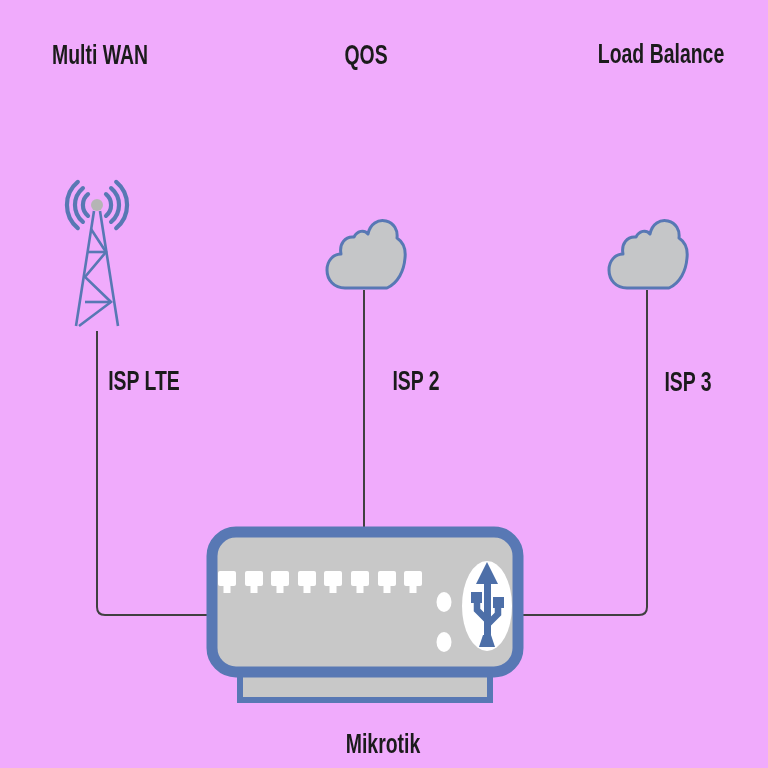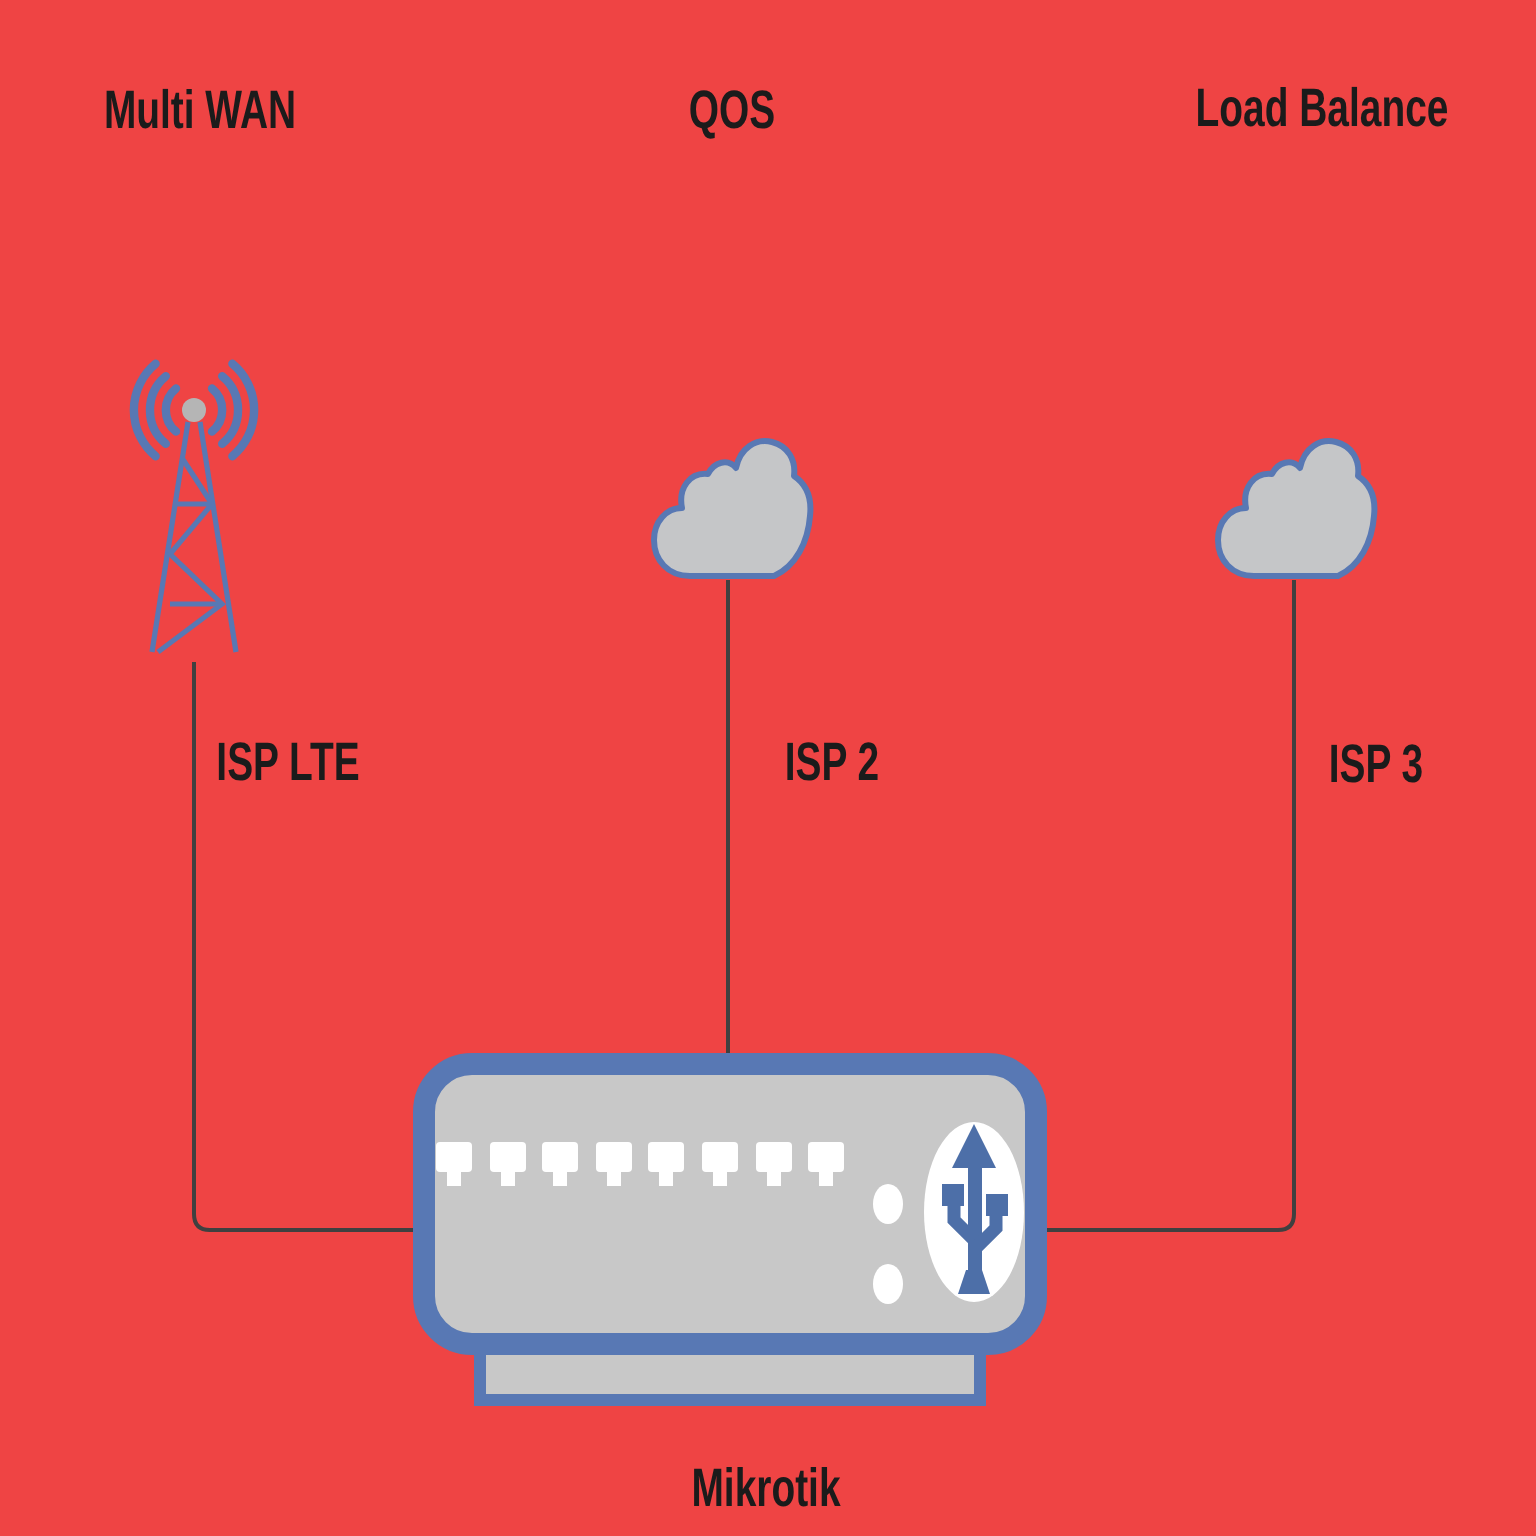--- a/index.html
+++ b/index.html
@@ -1,19 +1,19 @@
 <!DOCTYPE html>
 <html><head>
 <meta charset="utf-8">
 <style>
   html,body{margin:0;padding:0;background:#ffffff;}
   .canvas{
     position:relative;
     width:768px;height:768px;
-    background:#ef4444;
+    background:#f0abfc;
     font-family:"Liberation Sans", sans-serif;
     overflow:hidden;
   }
   .lbl{
     position:absolute;
     width:220px;
     text-align:center;
     font-weight:bold;
     font-size:27px;
     line-height:28px;

